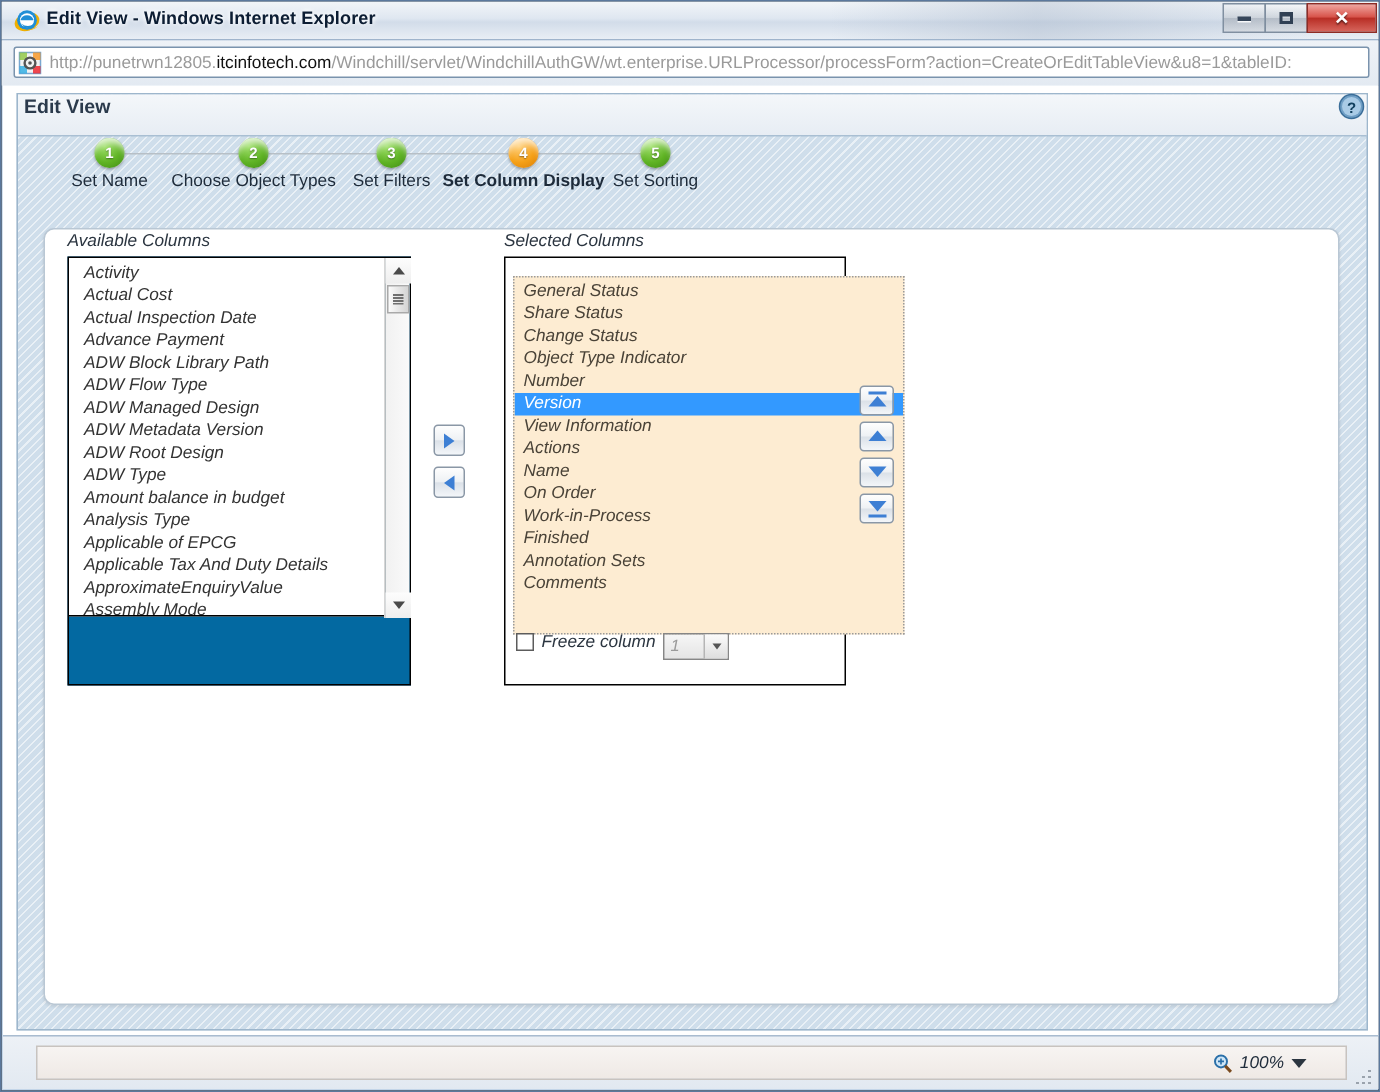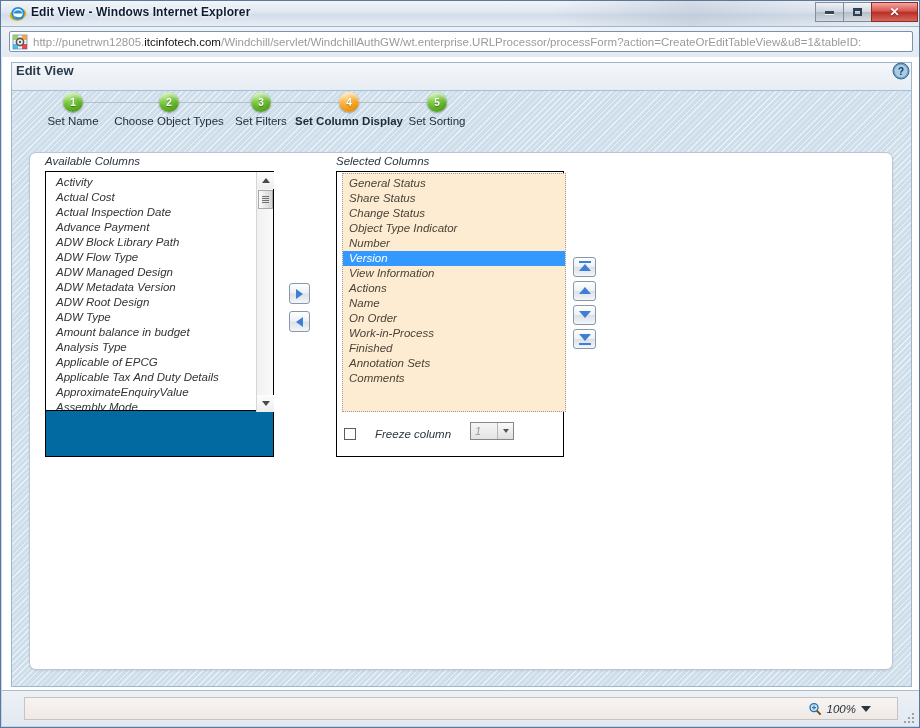--- a/index.html
+++ b/index.html
@@ -208,35 +208,35 @@
   }
   .arrow-r { width:0;height:0;border-top:5px solid transparent;border-bottom:5px solid transparent;border-left:7px solid #3d7fd4; }
   .arrow-l { width:0;height:0;border-top:5px solid transparent;border-bottom:5px solid transparent;border-right:7px solid #3d7fd4; }
 
   
   #sel-box {
     position: absolute; left: 306px; top: 18px; width: 228px; height: 286px;
     border: 1px solid #000; background: #fff;
   }
   #sel-list {
-    position: absolute; left: 5px; top: 1px; width: 224px; height: 239px;
+    position: absolute; left: 5px; top: 12px; width: 261px; height: 239px;
     background: #fdecd2;
     border: 1px dotted #9a9a9a;
     overflow: hidden; padding-top: 2px;
   }
   #sel-list .item {
     font-size: 11.5px; color: #4a4338; line-height: 15px; height: 15px;
     padding-left: 6px; white-space: nowrap;
   }
   #sel-list .item.selected {
     background: #3399ff; color: #ffffff;
   }
   #freeze-row {
     position: absolute; left: 7px; top: 250px;
-    display: flex; align-items: flex-end; gap: 19px;
+    display: flex; align-items: flex-start; gap: 5px;
   }
   #freeze-cb {
     width: 12px; height: 12px; border: 1px solid #5c5c5c; background: #fff; cursor: pointer;
   }
   #freeze-lbl { font-size: 11.5px; color: #2b3540; }
   #freeze-select {
     width: 44px; height: 18px; border: 1px solid #868686;
     background: linear-gradient(to bottom, #f6f6f6, #e4e4e4);
     display: flex; align-items: center; cursor: pointer;
   }

